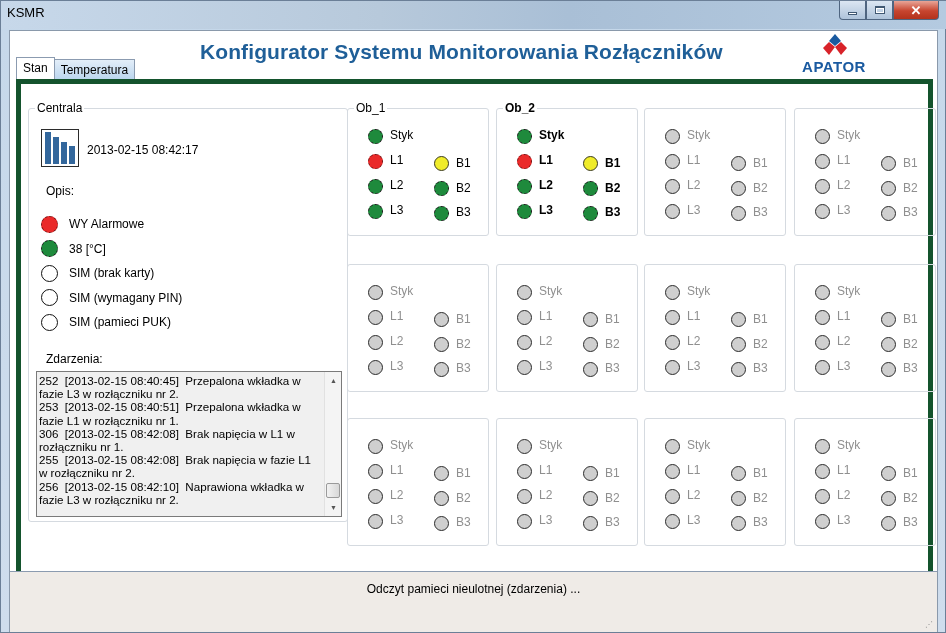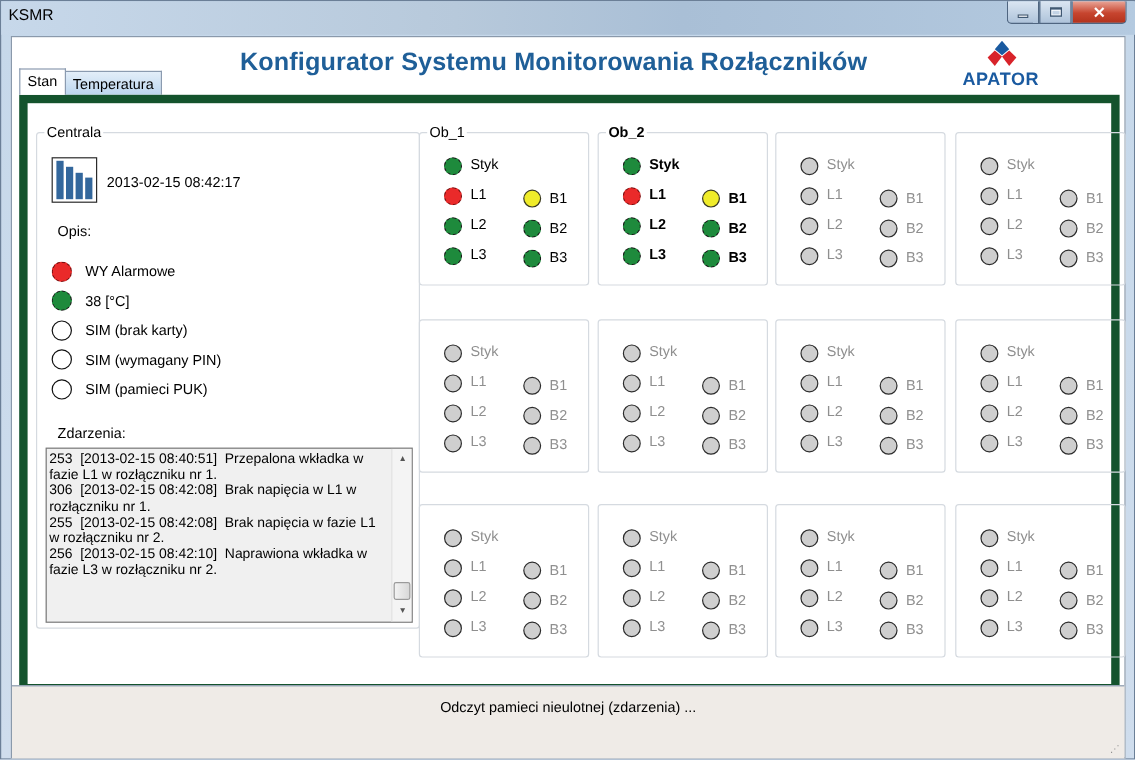--- a/index.html
+++ b/index.html
@@ -32,21 +32,21 @@
   .tab { height: 20px; padding: 3px 6px 0 6px; font-size: 12px; border: 1px solid #8b9bb0; border-bottom: none; }
   .tab.active { background: #fff; height: 22px; padding-top: 3px; position: relative; z-index: 2; }
   .tab.inactive { background: linear-gradient(#e3eef9, #bcd6ee); margin-left: -1px; }
 
   .app-title { position: absolute; left: 190px; top: 9px; font-size: 21px; font-weight: bold; color: #1f5f98; letter-spacing: 0.1px; }
 
   .logo { position: absolute; left: 778px; top: 3px; width: 92px; height: 44px; }
   .logo-mark { position: absolute; left: 34px; top: 0; width: 26px; height: 22px; }
   .logo-text { position: absolute; left: 0; top: 24px; width: 92px; text-align: center; font-weight: bold; font-size: 15px; color: #1a5aa0; letter-spacing: 0.5px; }
 
-  .tab-panel { position: absolute; left: 6px; top: 48px; width: 917px; height: 498px; border: 7px solid #14532d; background: #fff; }
+  .tab-panel { position: absolute; left: 6px; top: 48px; width: 917px; height: 498px; border: 5px solid #14532d; background: #fff; }
 
   
   .groupbox { position: absolute; border: 1px solid #d5dae0; border-radius: 3px; }
   .gb-title { position: absolute; left: 6px; top: -8px; background: #fff; padding: 0 2px; font-size: 12px; color: #000; }
 
   
   .centrala { left: 7px; top: 24px; width: 320px; height: 414px; }
   .centrala-icon { position: absolute; left: 12px; top: 20px; width: 38px; height: 38px; border: 1px solid #2b2b2b; background: #fff; display: flex; align-items: flex-end; gap: 2px; padding: 2px 3px 2px 3px; }
   .centrala-icon span { display: block; width: 6px; background: #33679c; }
   .centrala-time { position: absolute; left: 58px; top: 34px; font-size: 12px; }
@@ -159,20 +159,21 @@
           <div class="status-row">
             <span class="led empty"></span>
             <span class="lbl">SIM (pamieci PUK)</span>
           </div>
         </div>
 
         <span class="zdarzenia-label">Zdarzenia:</span>
 
         <div class="events">
           <div class="events-text">
+            <div class="event"><span>252</span>&nbsp; <span>[2013-02-15 08:40:45]</span>&nbsp; <span>Przepalona wkładka w fazie L3 w rozłączniku nr 2.</span></div>
             <div class="event"><span>253</span>&nbsp; <span>[2013-02-15 08:40:51]</span>&nbsp; <span>Przepalona wkładka w fazie L1 w rozłączniku nr 1.</span></div>
             <div class="event"><span>306</span>&nbsp; <span>[2013-02-15 08:42:08]</span>&nbsp; <span>Brak napięcia w L1 w rozłączniku nr 1.</span></div>
             <div class="event"><span>255</span>&nbsp; <span>[2013-02-15 08:42:08]</span>&nbsp; <span>Brak napięcia w fazie L1 w rozłączniku nr 2.</span></div>
             <div class="event"><span>256</span>&nbsp; <span>[2013-02-15 08:42:10]</span>&nbsp; <span>Naprawiona wkładka w fazie L3 w rozłączniku nr 2.</span></div>
           </div>
           <div class="scrollbar">
             <div class="sb-up">▲</div>
             <div class="sb-thumb"></div>
             <div class="sb-down">▼</div>
           </div>

